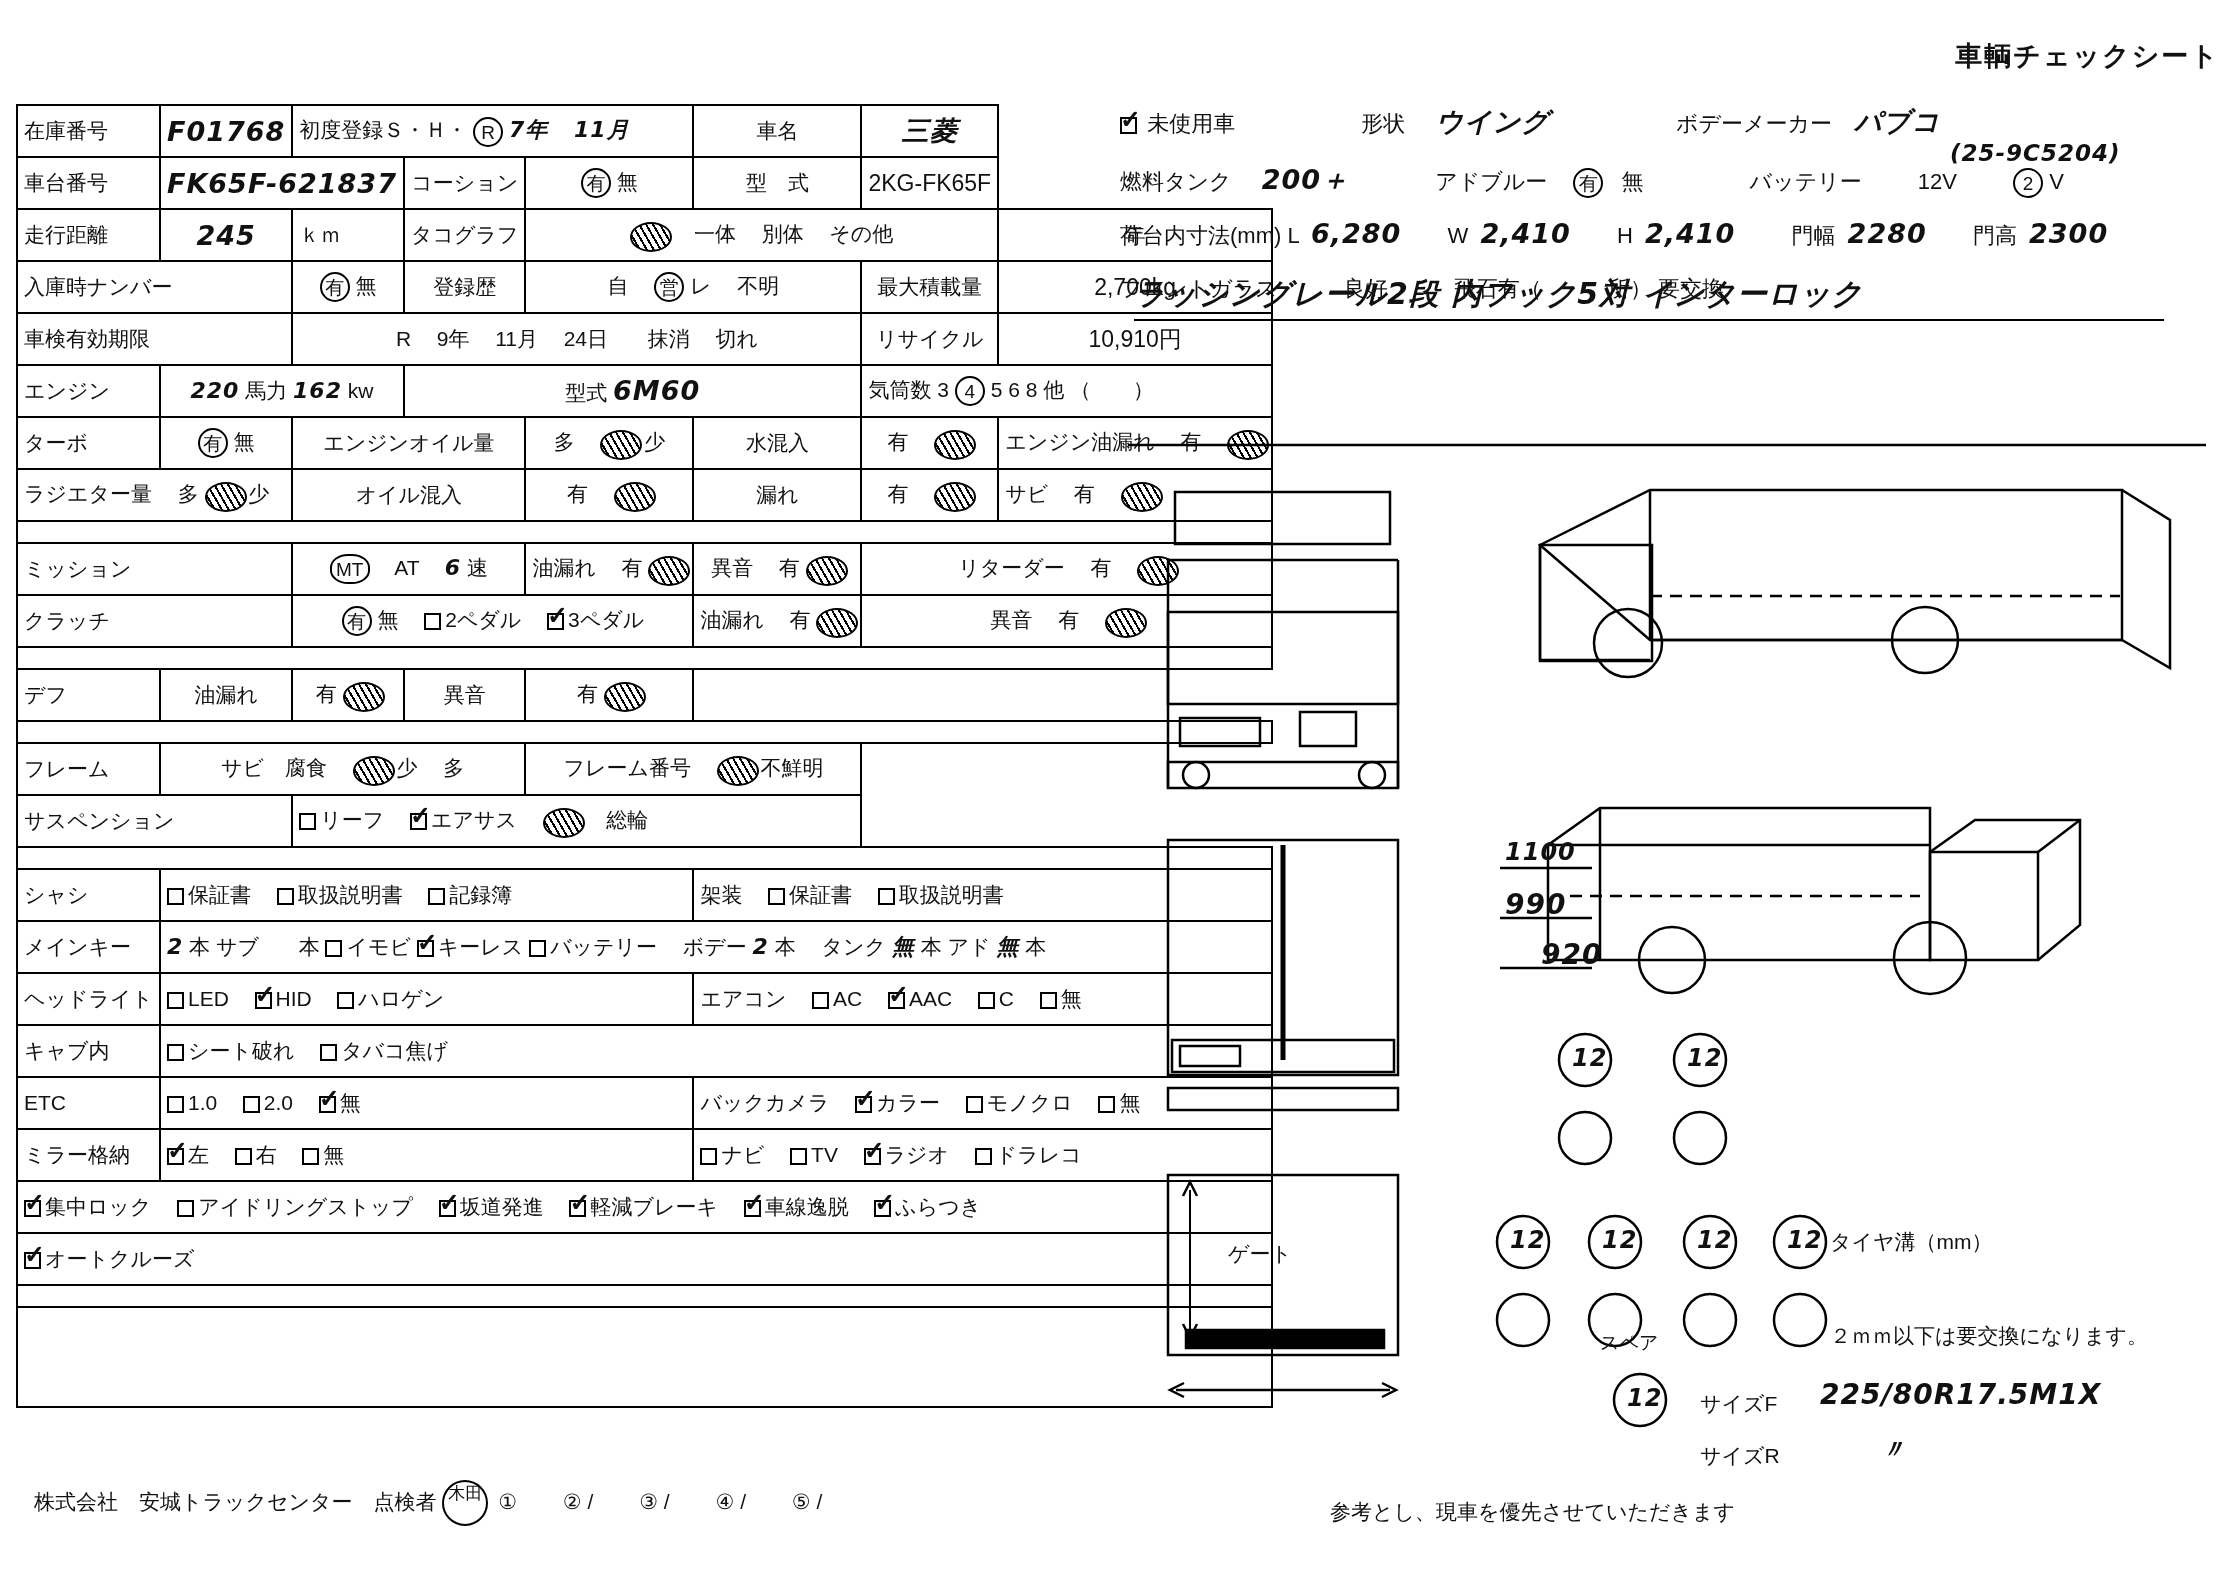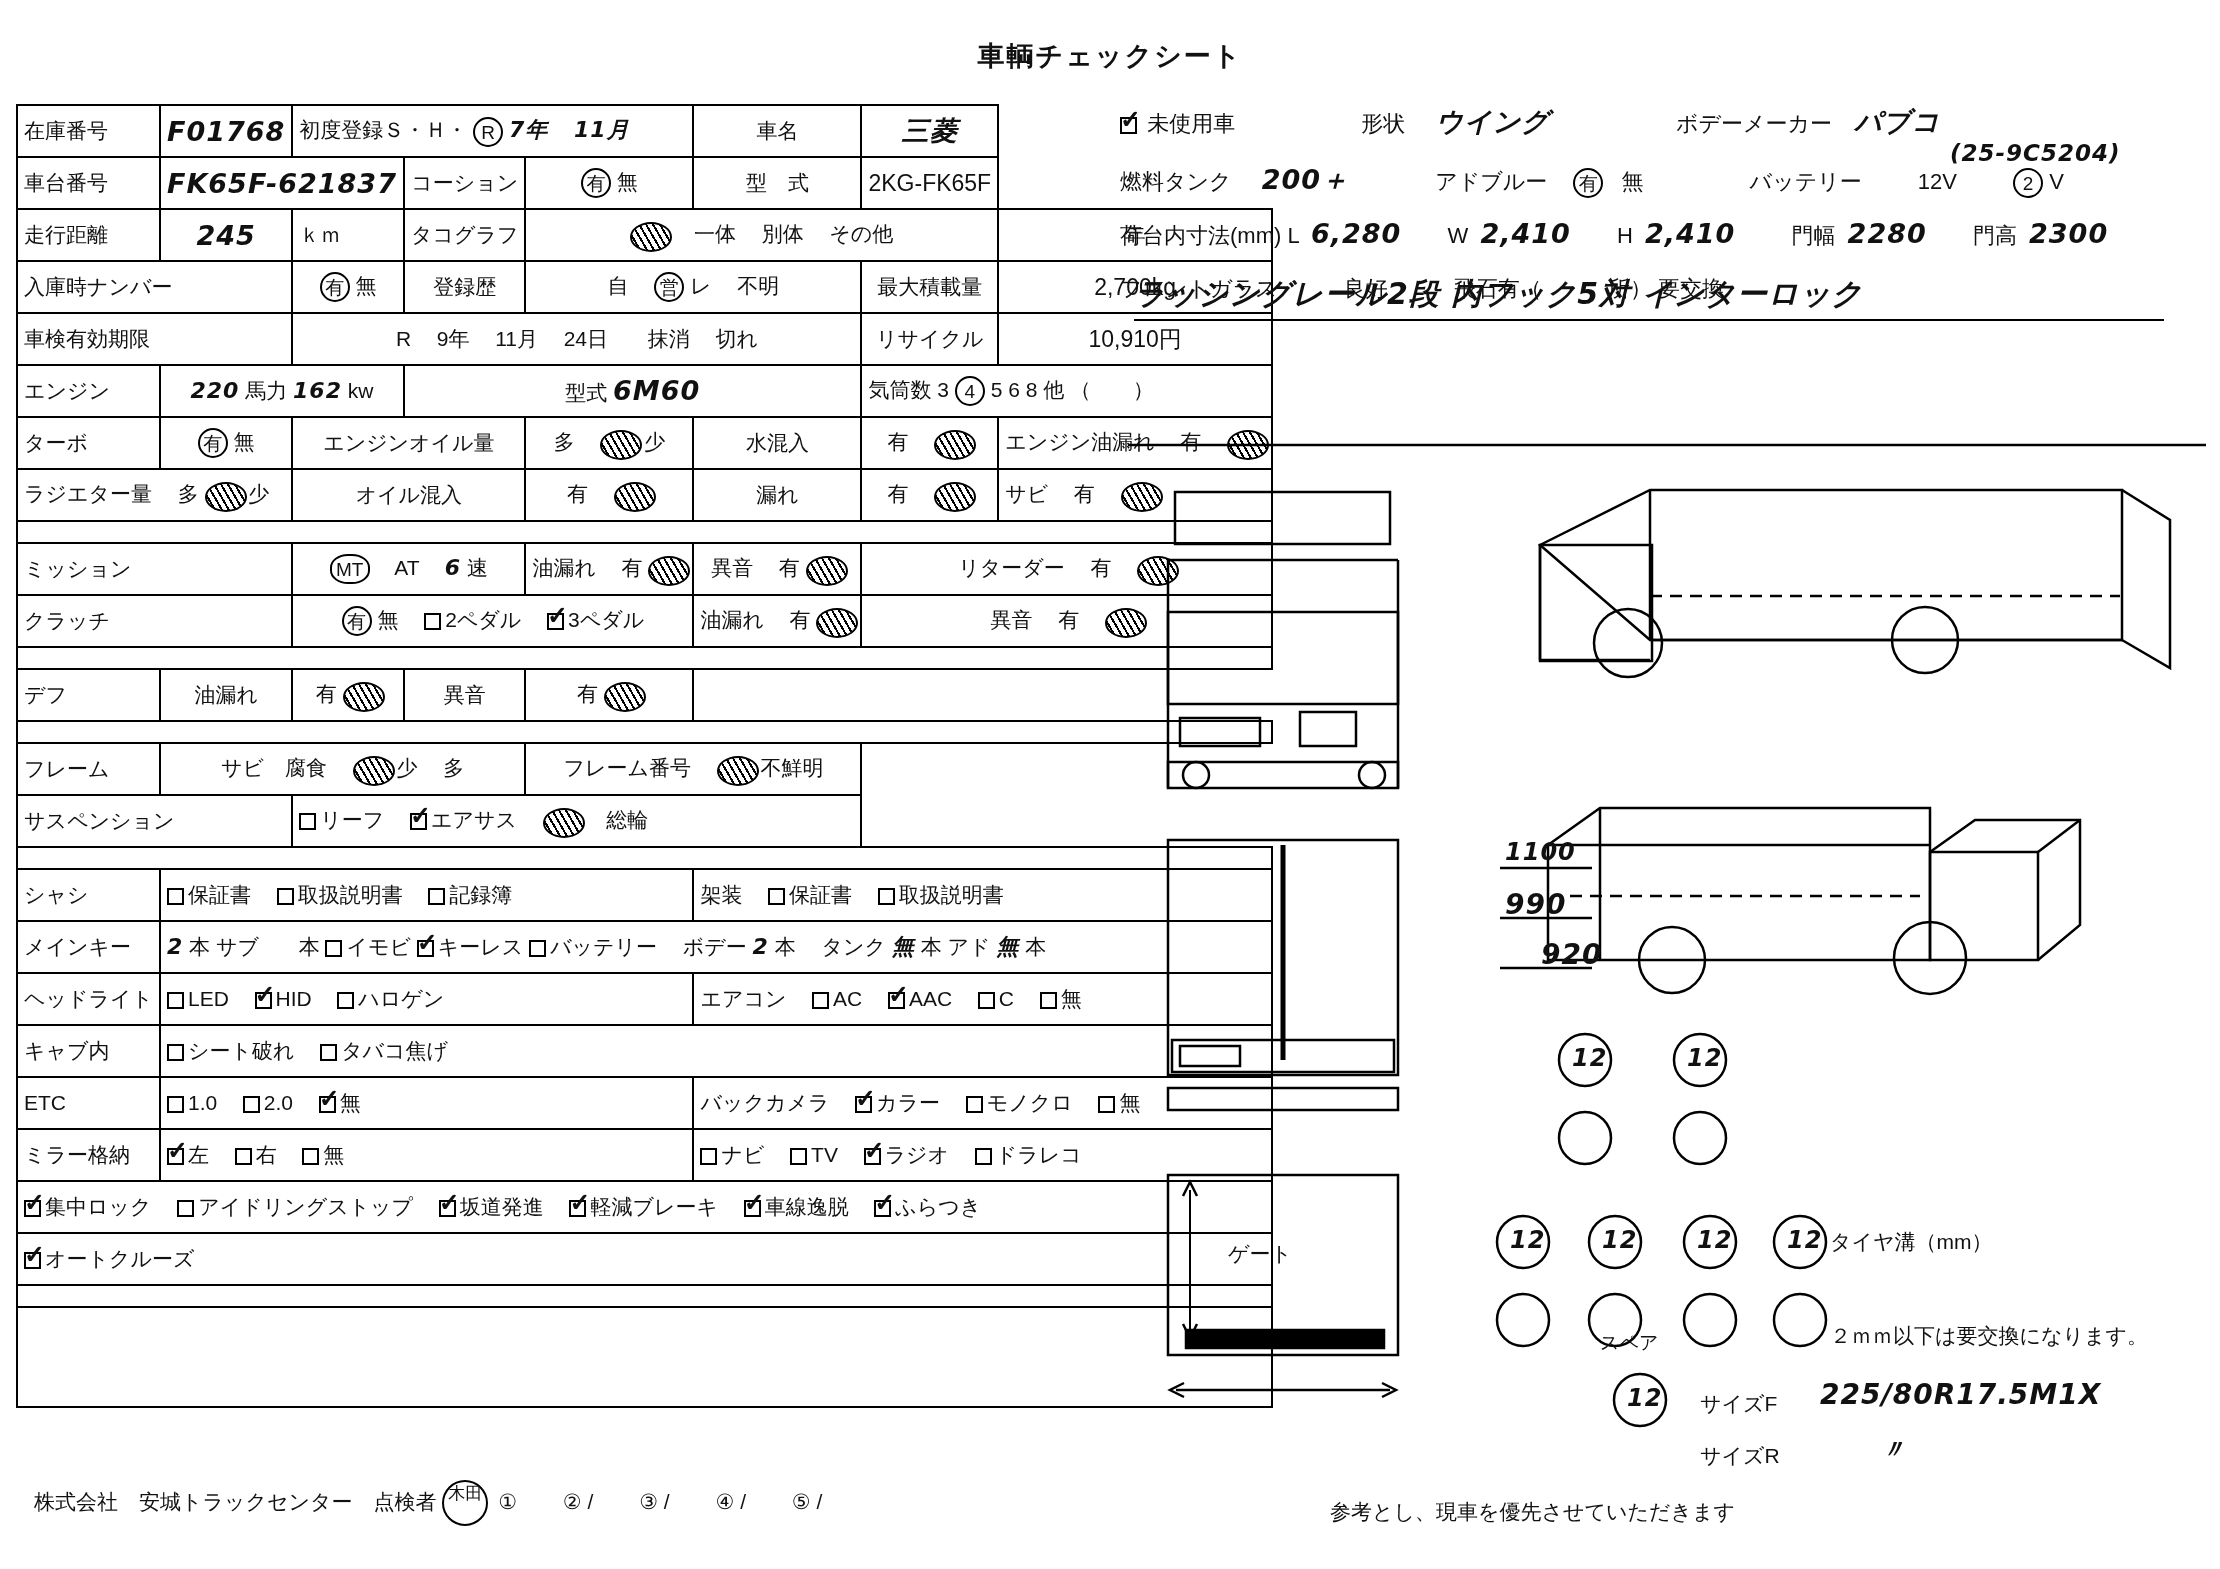--- a/index.html
+++ b/index.html
@@ -8,21 +8,21 @@
     width:2220px; height:1569px;
     background:#fff;
     font-family:"Liberation Sans", sans-serif;
     color:#111;
     position:relative;
     overflow:hidden;
   }
   .page { position:absolute; inset:0; }
   .title {
     position:absolute; top:38px; left:0; width:2220px;
-    text-align:center; font-size:27px; font-weight:bold; letter-spacing:2px;
+    text-align:right; font-size:27px; font-weight:bold; letter-spacing:2px;
   }
   
   .ltable {
     position:absolute; left:16px; top:104px; width:1078px;
     border-collapse:collapse;
     font-size:21px;
   }
   .ltable td {
     border:2px solid #000;
     padding:3px 6px;

